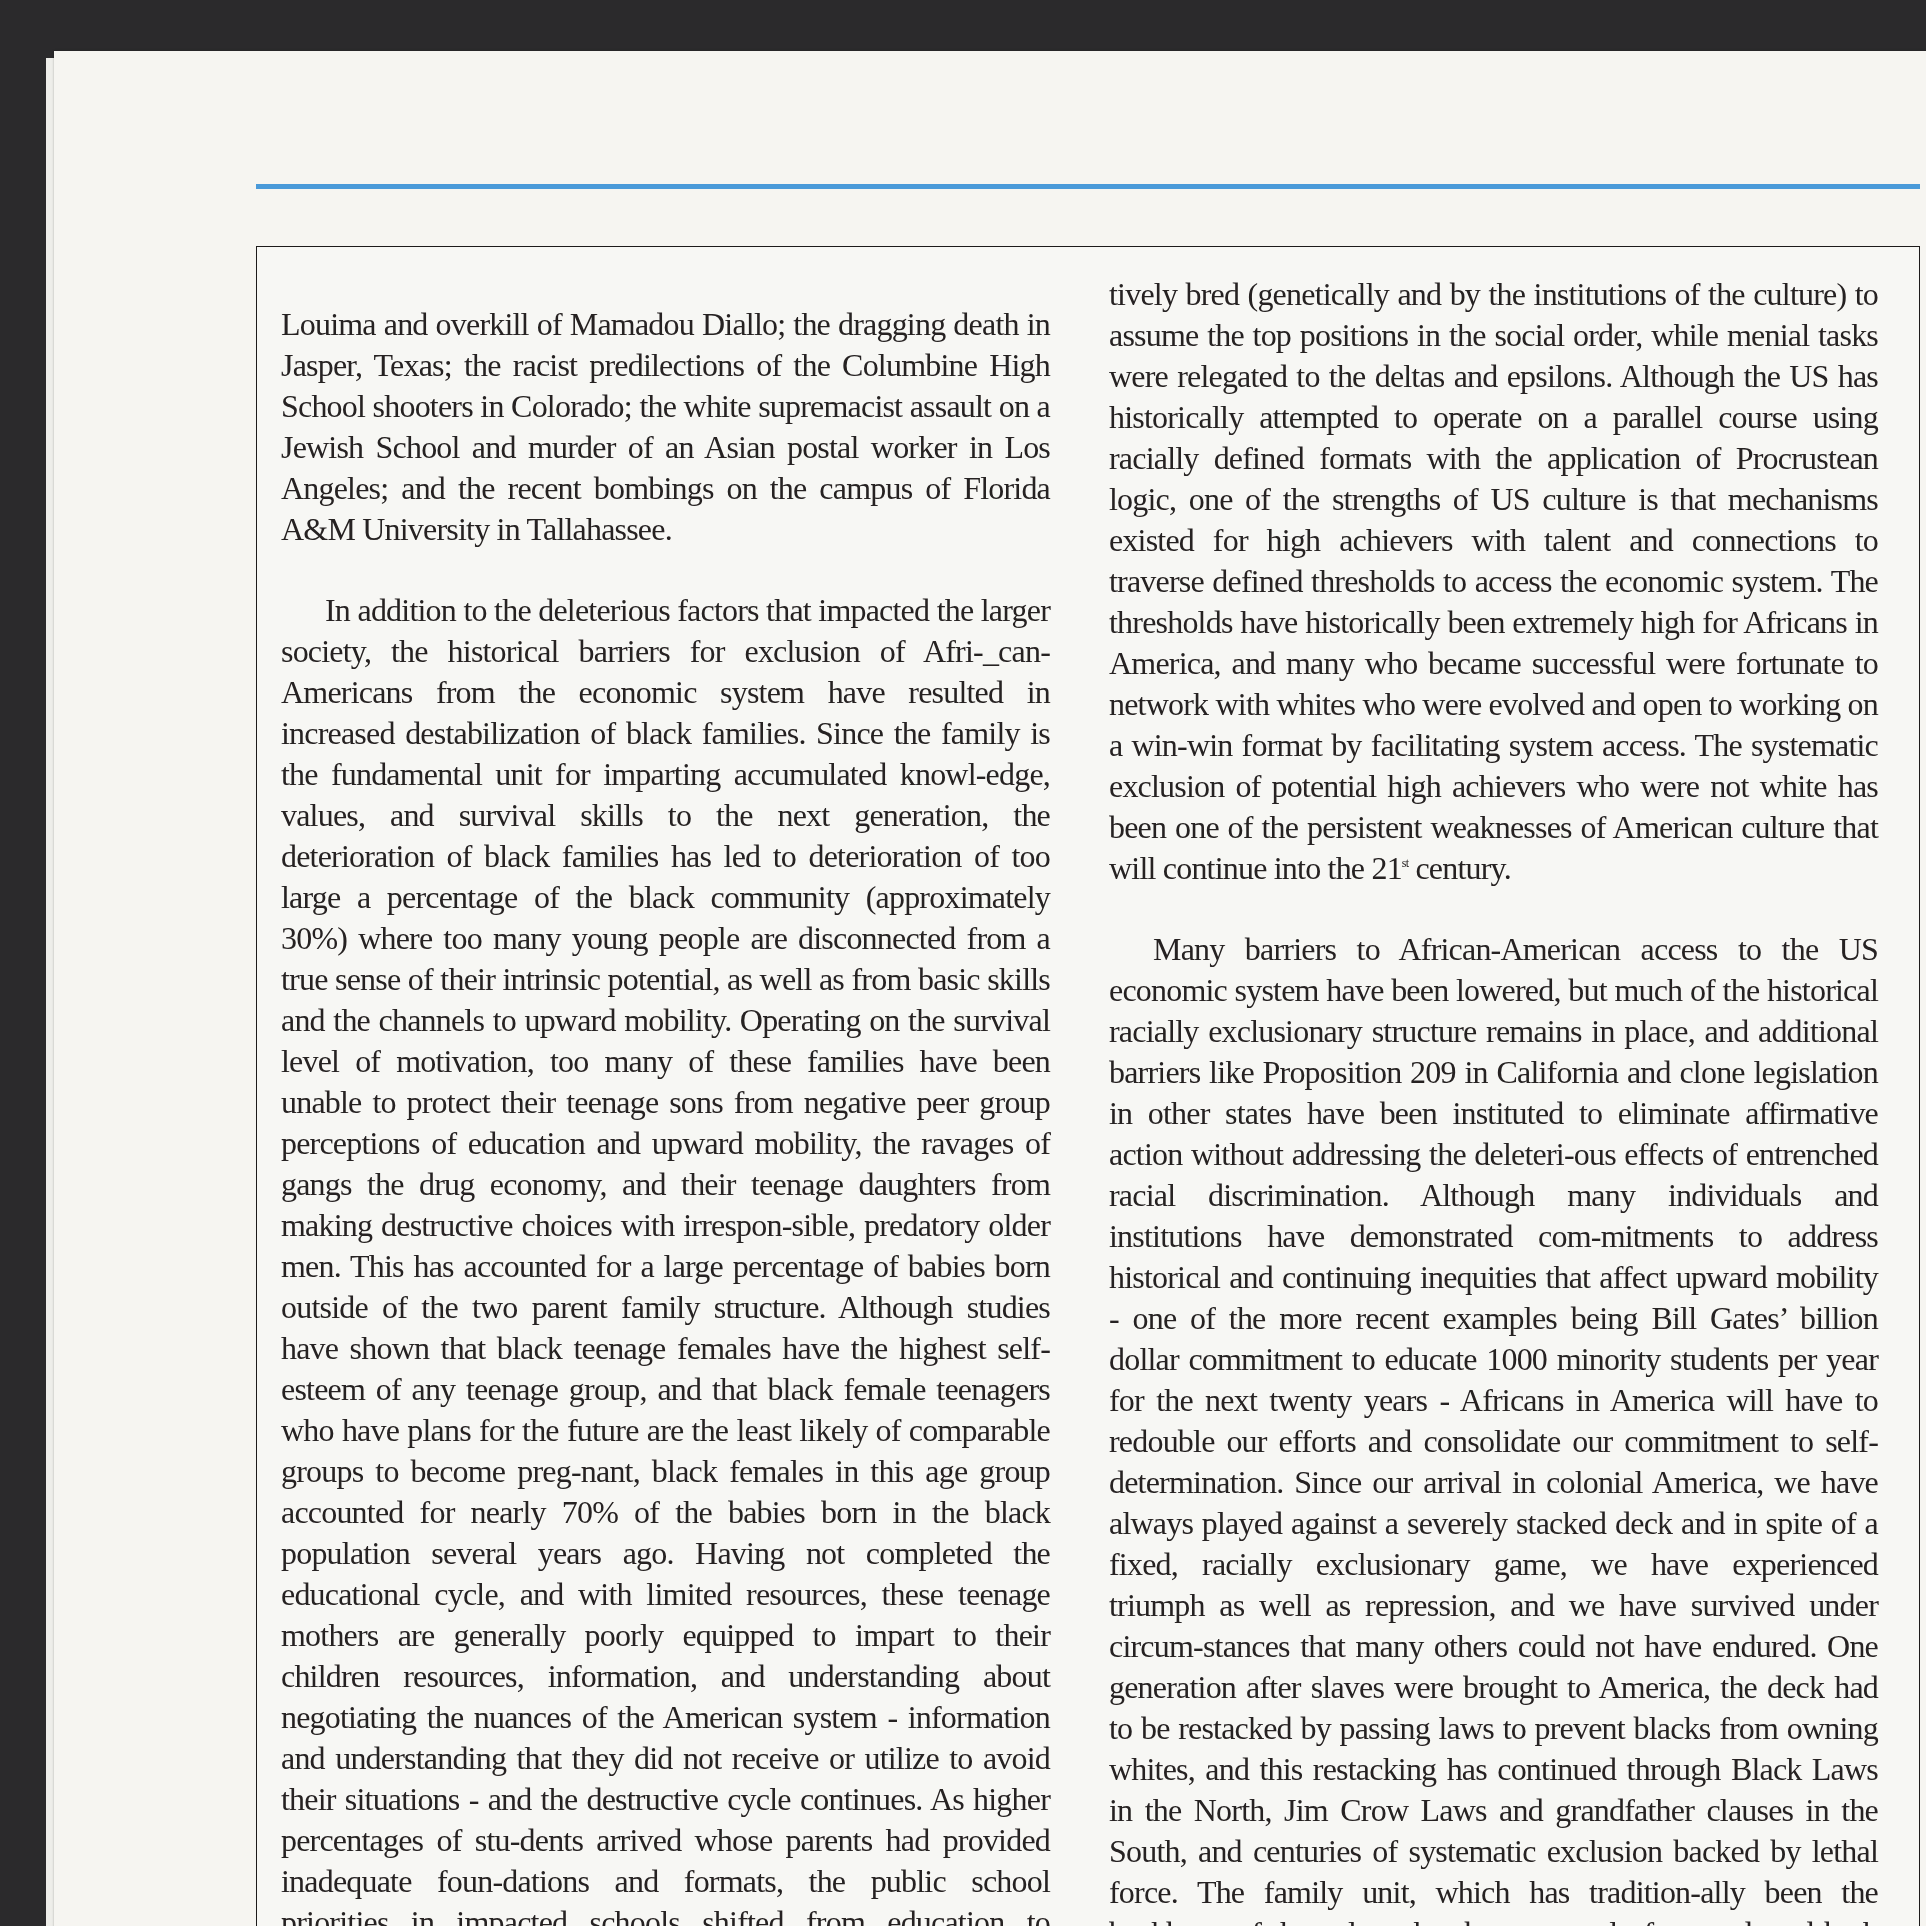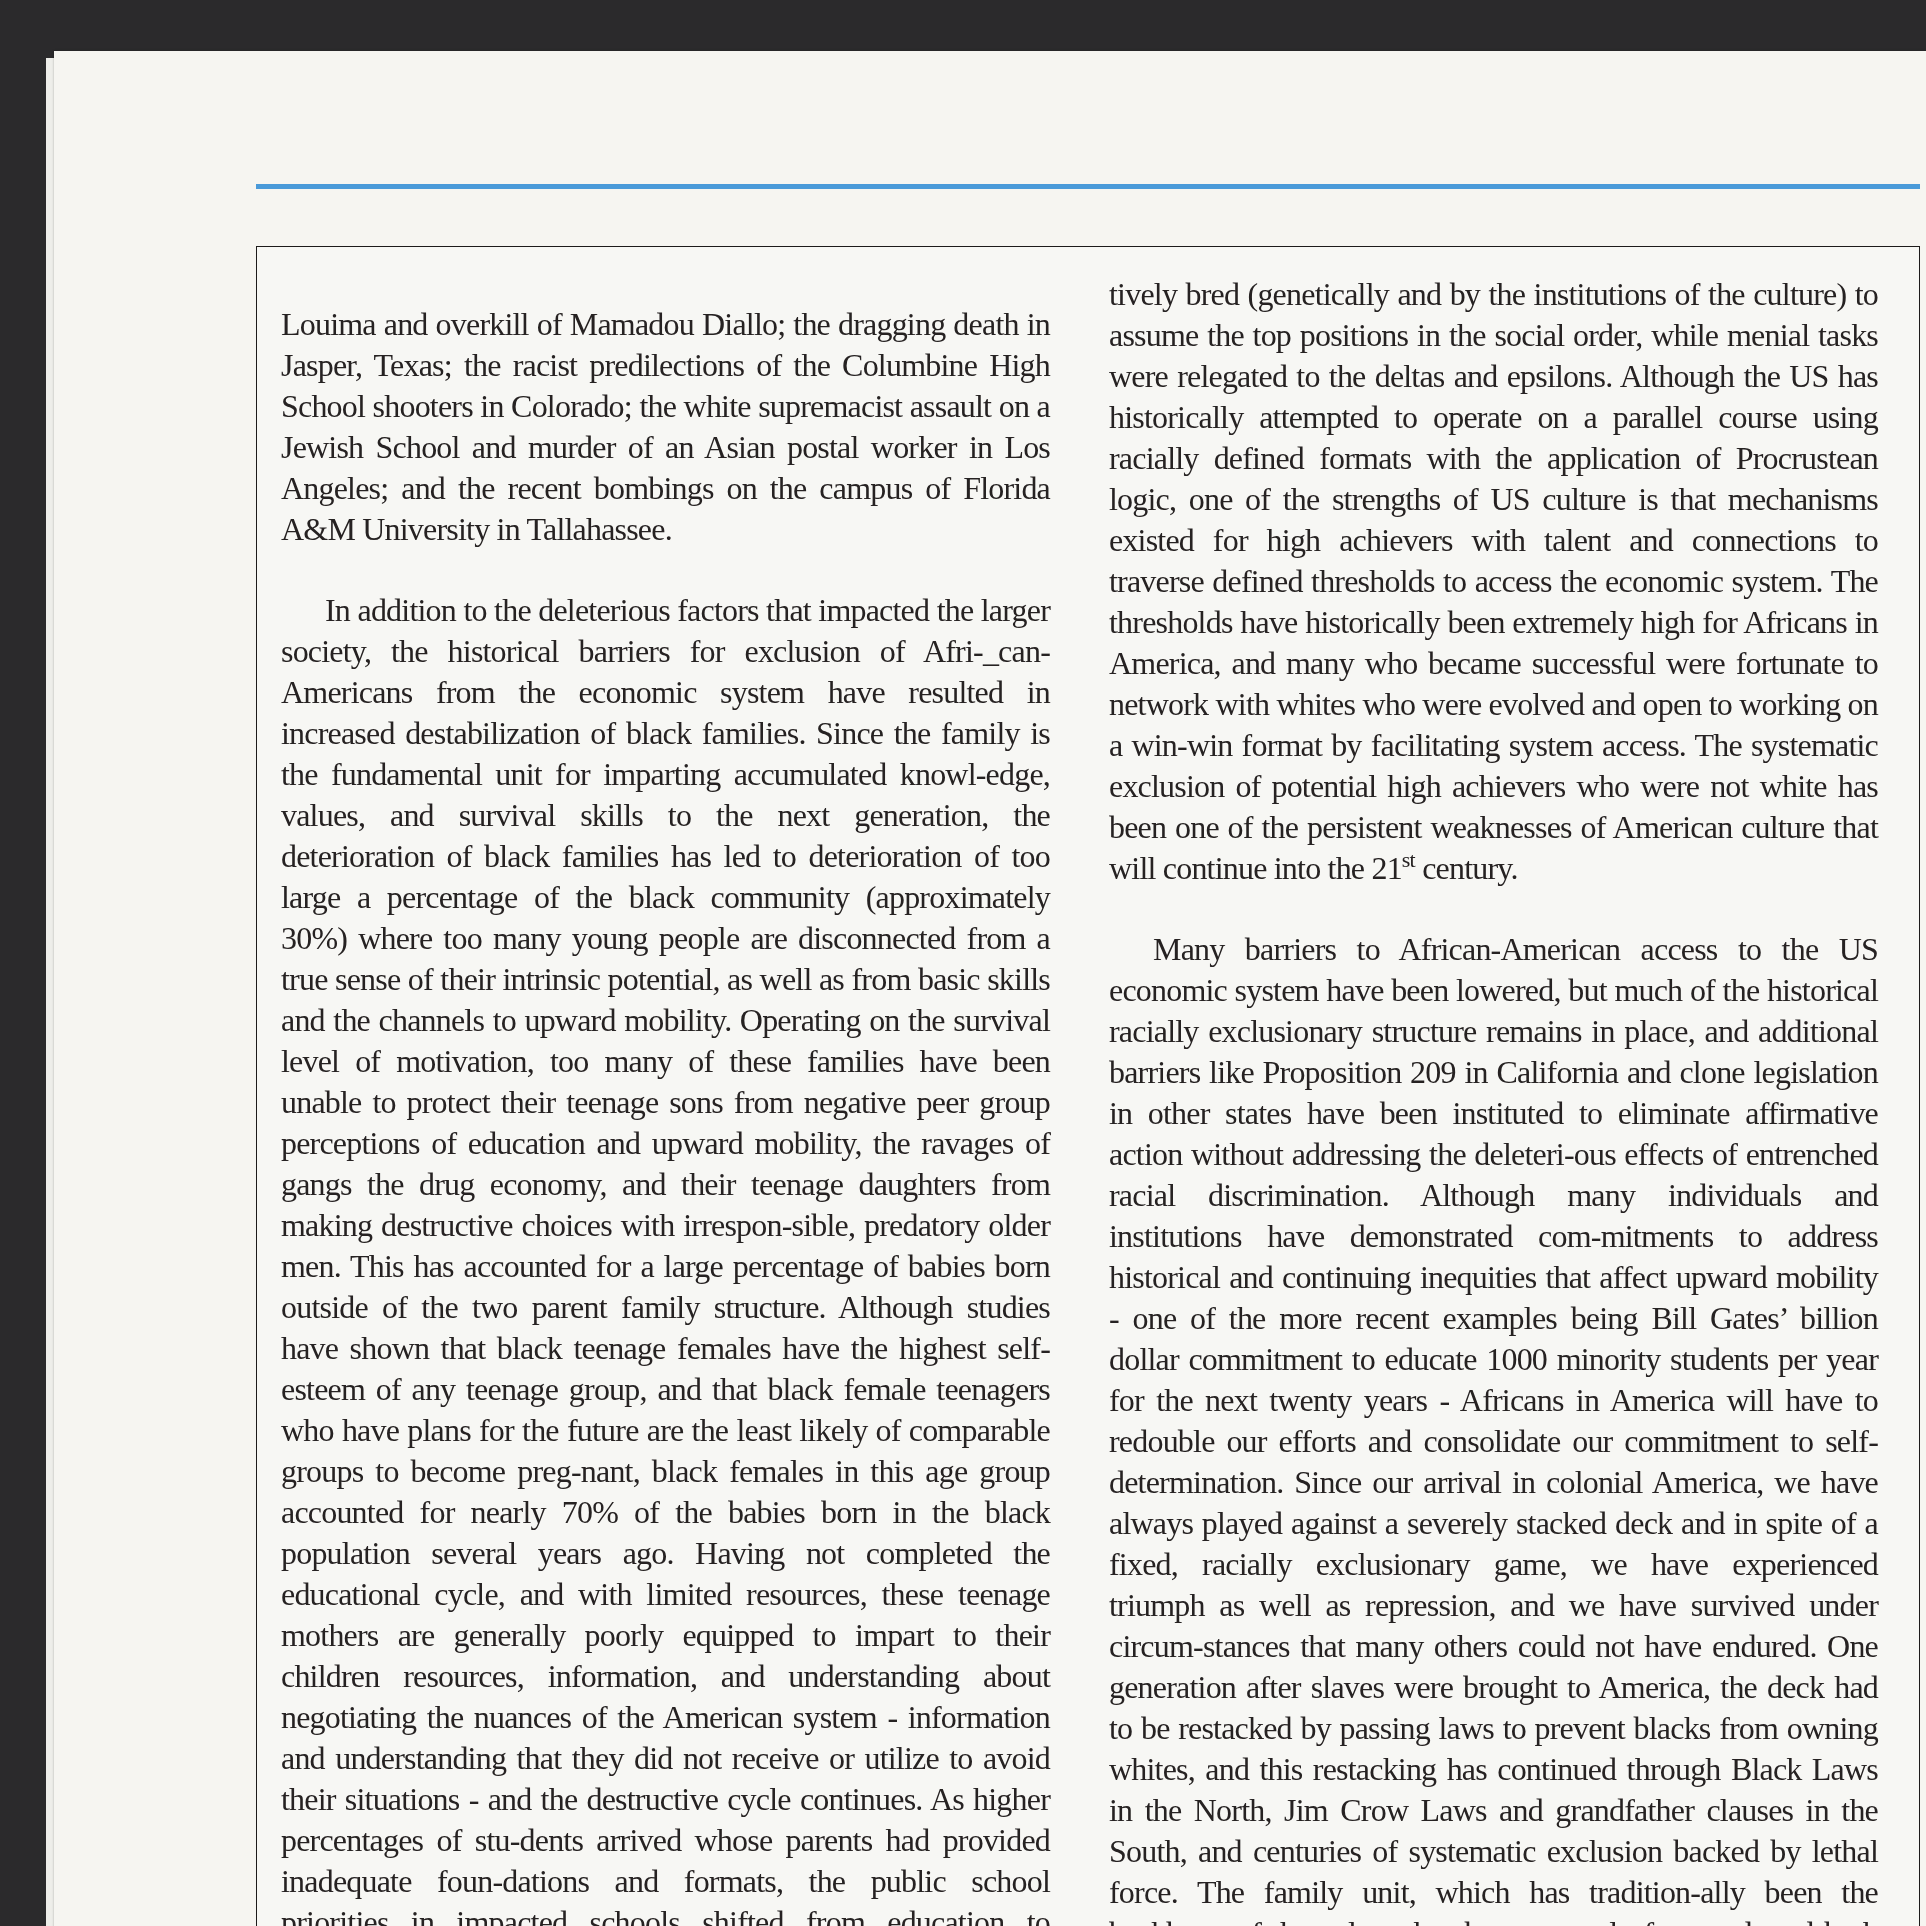--- a/index.html
+++ b/index.html
@@ -29,21 +29,21 @@
     position:absolute; top:304px; width:769px;
     color:#262222;
     font-size:32px; line-height:41px;
     text-align:justify;
     letter-spacing:-0.8px;
   }
   .col.left { left:281px; }
   .col.right { left:1109px; top:274px; }
   .col p { margin:0 0 40px 0; }
   .col p.indent { text-indent:44px; }
-  sup { font-size:22px; line-height:0; vertical-align:super; }
+  sup { font-size:12px; line-height:0; vertical-align:super; }
 </style>
 </head>
 <body>
 
 <div class="page-stack"></div>
 <div class="page"></div>
 
 <div class="rule top"></div>
 
 <div class="box"></div>

